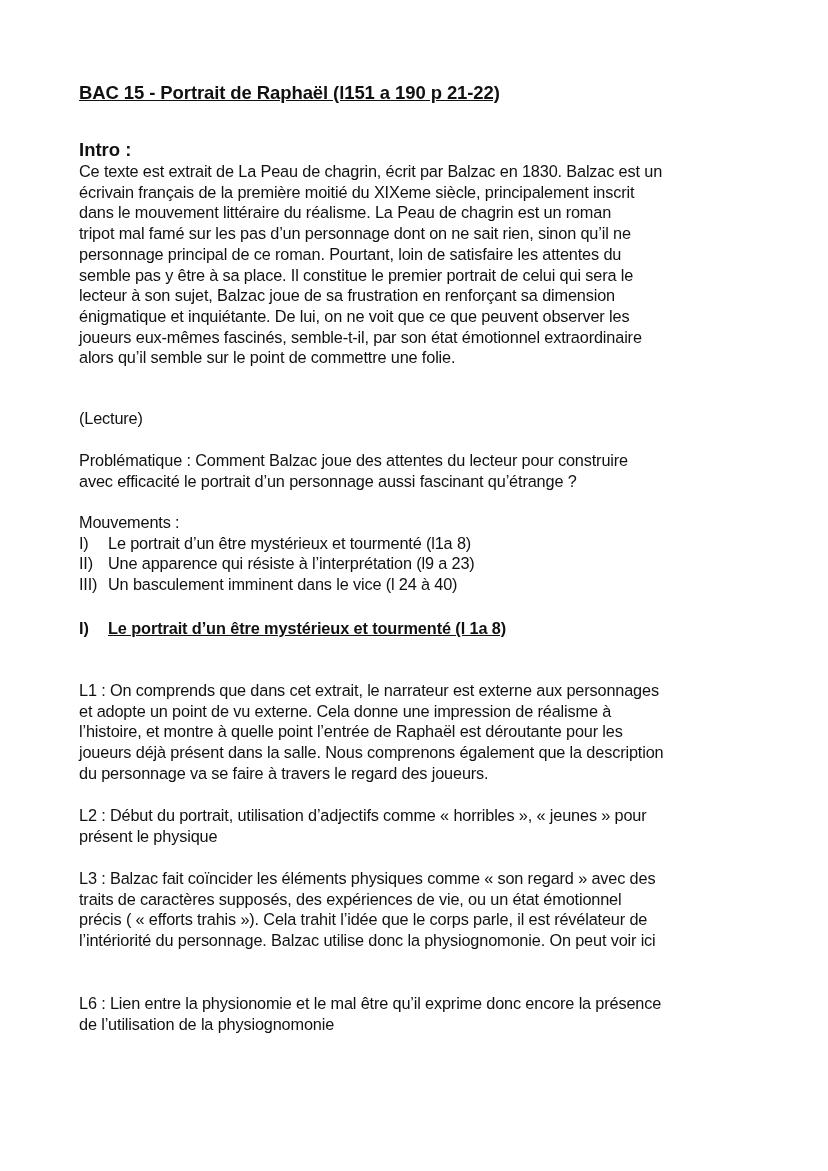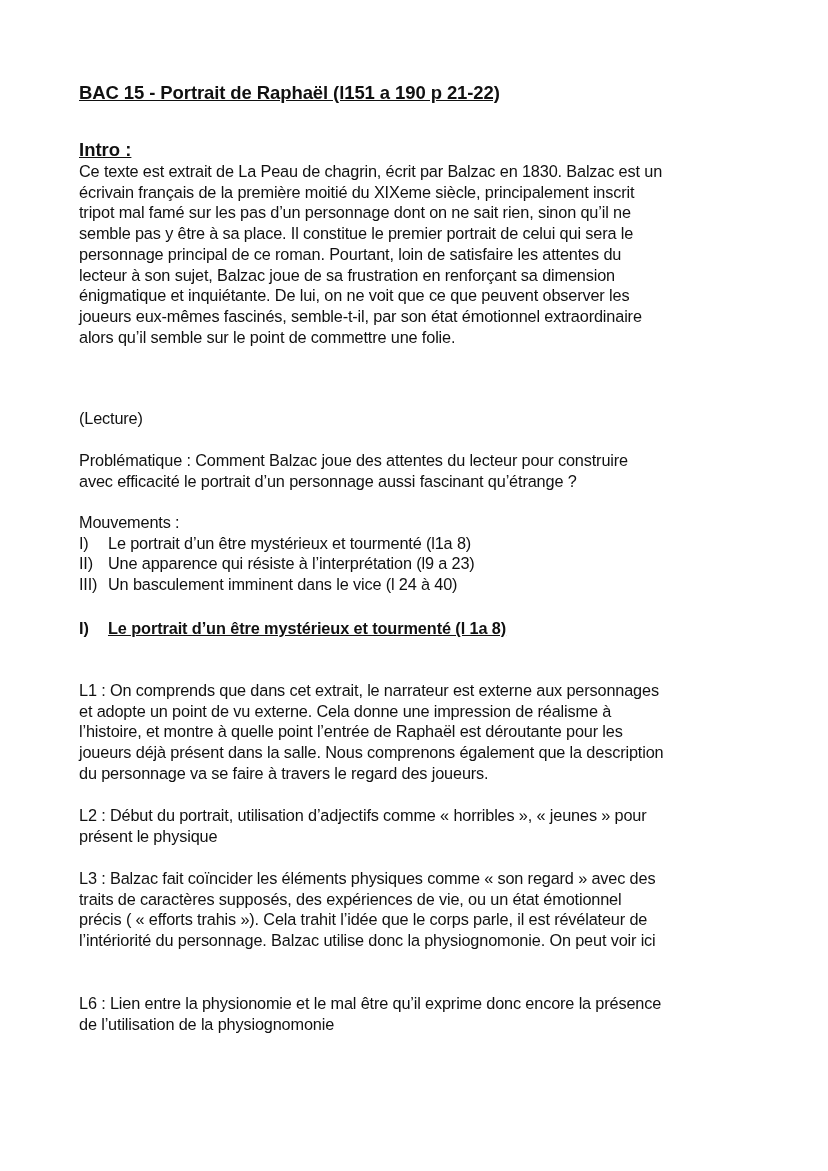--- a/index.html
+++ b/index.html
@@ -8,21 +8,21 @@
       font-family: "Liberation Sans", sans-serif; color: #111111;
     }
     .page { position: absolute; left: 79px; top: 0; width: 680px; }
     .title {
       position: absolute; top: 82px; left: 0;
       font-size: 18.5px; font-weight: bold; text-decoration: underline;
       white-space: nowrap; letter-spacing: -0.1px;
     }
     .intro-head {
       position: absolute; top: 139px; left: 0;
-      font-size: 18.5px; font-weight: bold; text-decoration: underline;
+      font-size: 18.5px; font-weight: bold; 
     }
     .block {
       position: absolute; left: 0; width: 690px;
       font-size: 16.3px; line-height: 20.7px; letter-spacing: -0.15px;
     }
     .block p { margin: 0; }
     .mv-list { list-style: none; margin: 0; padding: 0; }
     .mv-list li { display: flex; }
     .mv-list .num { width: 29px; flex: none; }
     .section-head {
@@ -37,23 +37,24 @@
 
 <div class="page">
 
   <div class="title">BAC 15 - Portrait de Raphaël (l151 a 190 p 21-22)</div>
 
   <div class="intro-head">Intro :</div>
 
   <div class="block" style="top:161px">
     <p>Ce texte est extrait de La Peau de chagrin, écrit par Balzac en 1830. Balzac est un</p>
     <p>écrivain français de la première moitié du XIXeme siècle, principalement inscrit</p>
+    <p>dans le mouvement littéraire du réalisme. La Peau de chagrin est un roman</p>
     <p>tripot mal famé sur les pas d’un personnage dont on ne sait rien, sinon qu’il ne</p>
+    <p>personnage principal de ce roman. Pourtant, loin de satisfaire les attentes du</p>
     <p>semble pas y être à sa place. Il constitue le premier portrait de celui qui sera le</p>
-    <p>personnage principal de ce roman. Pourtant, loin de satisfaire les attentes du</p>
     <p>lecteur à son sujet, Balzac joue de sa frustration en renforçant sa dimension</p>
     <p>énigmatique et inquiétante. De lui, on ne voit que ce que peuvent observer les</p>
     <p>joueurs eux-mêmes fascinés, semble-t-il, par son état émotionnel extraordinaire</p>
     <p>alors qu’il semble sur le point de commettre une folie.</p>
   </div>
 
   <div class="block" style="top:408px">
     <p>(Lecture)</p>
   </div>
 

